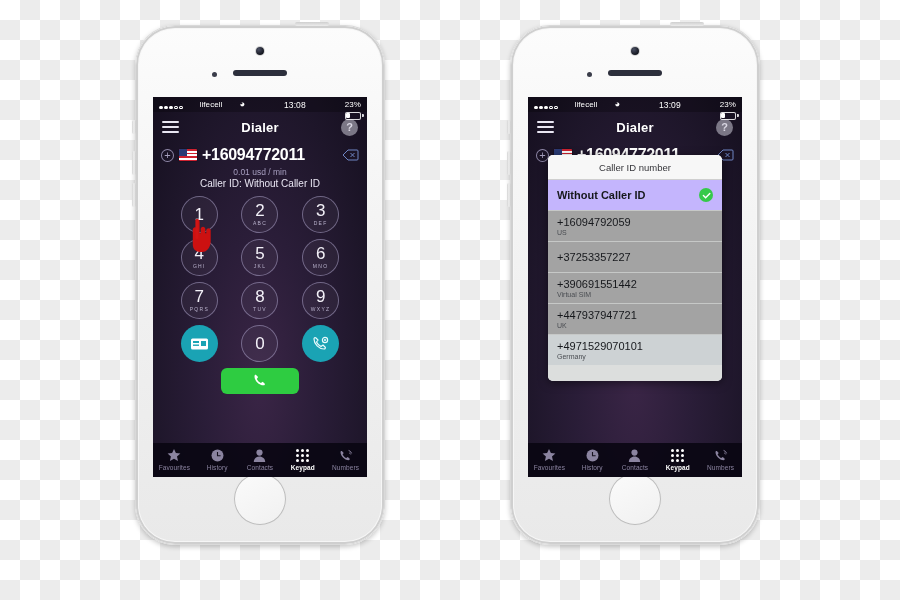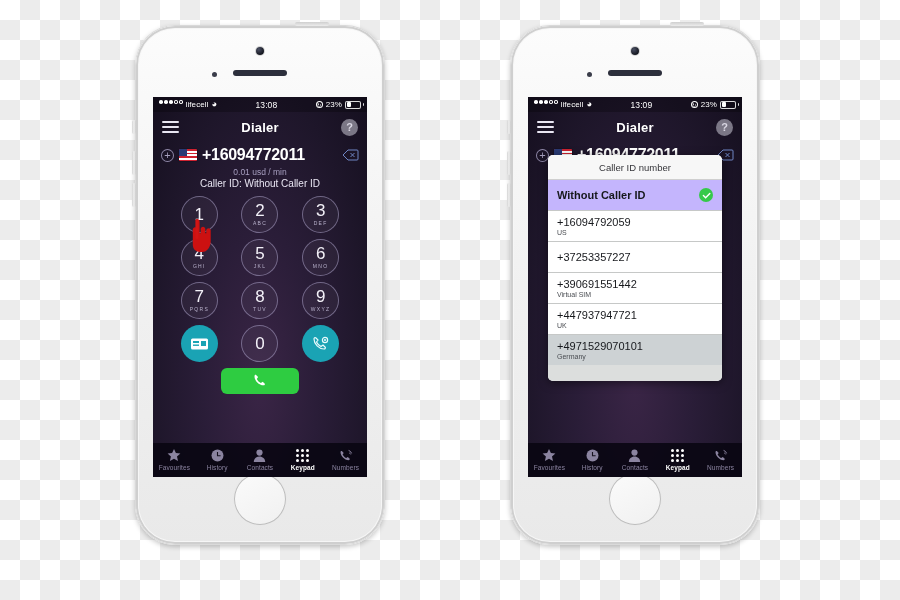--- a/index.html
+++ b/index.html
@@ -47,28 +47,28 @@
     background:linear-gradient(150deg,#fbfbfb,#f0f0f0);
     box-shadow:inset 0 0 0 1px #bdbdbd, 0 0 0 1px #e9e9e9;}
 
   
   .screen{position:absolute;left:18px;right:18px;top:72px;height:380px;overflow:hidden;
     background:radial-gradient(ellipse at 50% 75%,#3a2546 0%,#2a1d38 38%,#1e162a 72%,#150f1f 100%);}
 
   
   .statusbar{height:15px;display:flex;align-items:center;padding:0 6px;color:#fff;
     font-size:8px;letter-spacing:.1px;background:rgba(0,0,0,.25);}
-  .sb-left{display:flex;align-items:flex-start;gap:3px;}
+  .sb-left{display:flex;align-items:flex-end;gap:17px;}
   .dots{display:flex;gap:1.5px;align-items:center;}
   .dots i{width:3.5px;height:3.5px;border-radius:50%;background:#fff;display:block;}
   .dots i.hollow{background:transparent;box-shadow:inset 0 0 0 1px #fff;}
   .carrier{font-size:8px;}
   .wifi{font-size:9px;line-height:1;}
   .sb-mid{flex:1;text-align:center;font-size:8.5px;font-weight:normal;}
-  .sb-right{display:flex;align-items:center;gap:3px;}
+  .sb-right{display:flex;align-items:center;gap:3px;flex-direction:column;}
   .lock{width:7px;height:7px;border-radius:50%;box-shadow:inset 0 0 0 1px #fff;font-size:5px;
     display:flex;align-items:center;justify-content:center;}
   .batt{width:16px;height:8px;border-radius:2px;box-shadow:inset 0 0 0 1px rgba(255,255,255,.85);position:relative;}
   .batt::after{content:"";position:absolute;right:-3px;top:2.5px;width:1.5px;height:3px;background:rgba(255,255,255,.85);border-radius:0 1px 1px 0;}
   .batt i{position:absolute;left:1.5px;top:1.5px;bottom:1.5px;width:4px;background:#fff;border-radius:1px;display:block;}
 
   
   .navbar{height:30px;display:flex;align-items:center;justify-content:space-between;padding:0 9px;}
   .burger{width:17px;display:flex;flex-direction:column;gap:3px;cursor:pointer;}
   .burger span{display:block;height:2px;background:#e9e6f2;border-radius:1px;}
@@ -123,21 +123,21 @@
   .hand{position:absolute;left:34px;top:120px;width:26px;height:38px;z-index:4;}
 
   
   .sheet{position:absolute;left:20px;right:20px;top:58px;z-index:9;
     background:#f2f2f2;border-radius:5px;overflow:hidden;
     box-shadow:0 2px 10px rgba(0,0,0,.5);}
   .sheet-title{height:24px;display:flex;align-items:center;justify-content:center;
     background:#f7f7f7;color:#35353a;font-size:9.5px;border-bottom:1px solid #cfcfcf;}
   .sheet-list{background:#dcdedd;}
   .srow{padding:4px 9px;border-bottom:1px solid #c6c8c7;display:flex;align-items:center;
-    justify-content:space-between;background:#ffffff;min-height:22px;}
+    justify-content:space-between;background:#a3a3a3;min-height:22px;}
   .srow:last-child{border-bottom:none;}
   .srow.first{background:#c4b5fd;}
   .srow.sel{background:#cdd2d4;}
   .srow .t{color:#16181c;font-size:11px;}
   .srow.first .t{font-weight:bold;font-size:11px;}
   .srow .s{color:#4a4d52;font-size:7px;margin-top:.5px;}
   .check{width:14px;height:14px;border-radius:50%;background:#35c94a;display:flex;align-items:center;justify-content:center;flex:0 0 auto;}
   .check svg{display:block;}
   .sheet-foot{height:16px;background:#dcdedd;}
 </style>

